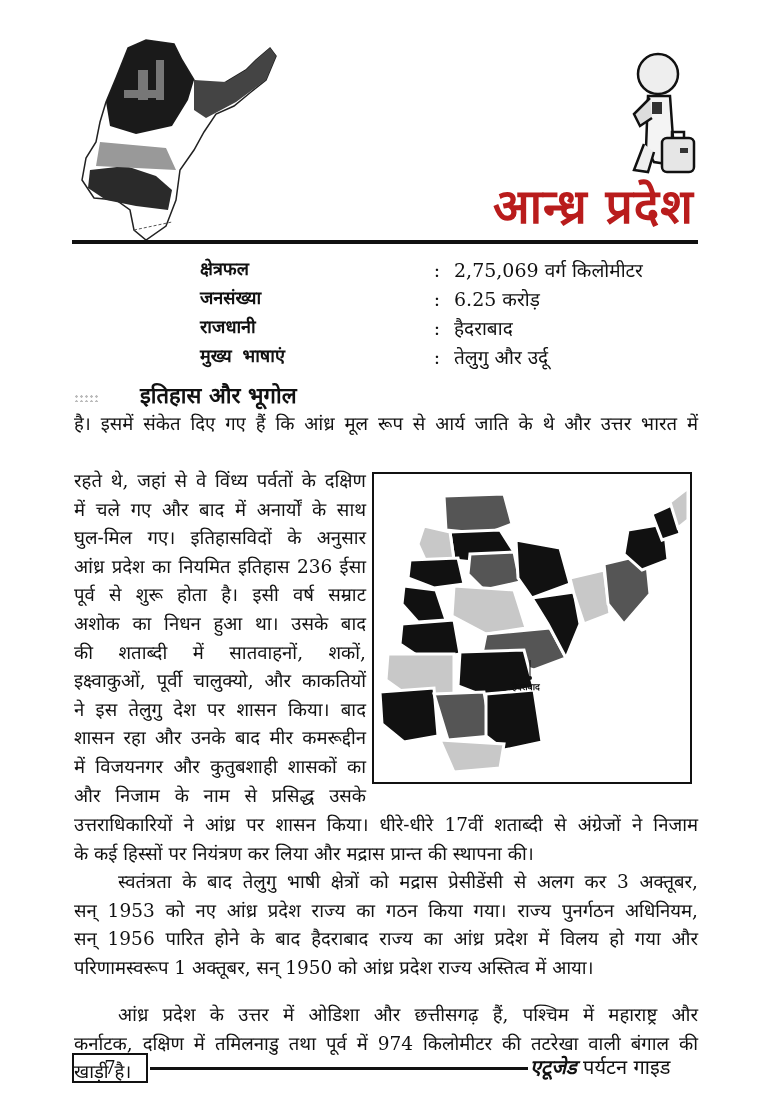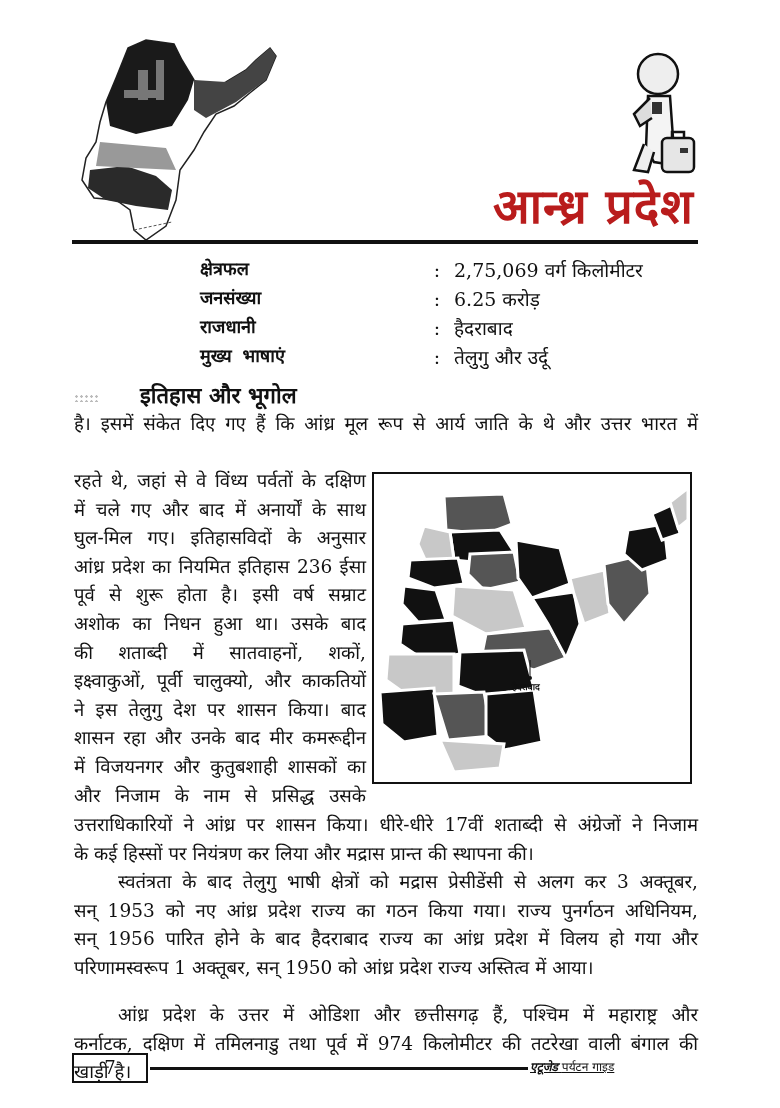--- a/index.html
+++ b/index.html
@@ -33,21 +33,21 @@
   .line.last { text-align-last: left; }
   .narrow .line { width: 292px; }
 
   .map-box { position: absolute; left: 372px; top: 472px; width: 320px; height: 312px; border: 2px solid #111; background: #fff; }
   .map-box svg { position: absolute; left: 0; top: 0; }
   .map-label { position: absolute; left: 138px; top: 206px; font-family: "DejaVu Sans", sans-serif; font-weight: bold; font-size: 9px; }
 
   .footer-box { position: absolute; left: 72px; top: 1053px; width: 76px; height: 30px; border: 2px solid #111;
     font-size: 18px; line-height: 26px; text-align: center; }
   .footer-rule { position: absolute; left: 150px; top: 1067px; width: 378px; height: 3px; background: #111; }
-  .footer-brand { position: absolute; left: 530px; top: 1056px; font-family: "DejaVu Sans", sans-serif; font-size: 12px; line-height: 22px; text-decoration: underline; }
+  .footer-brand { position: absolute; left: 530px; top: 1056px; font-family: "DejaVu Sans", sans-serif; font-size: 20px; line-height: 22px; }
   .footer-brand b { font-style: italic; font-weight: bold; }
 </style>
 </head>
 <body>
 
 <svg class="header-art" viewBox="0 0 230 215">
   <path d="M52 18 L70 10 L98 14 L106 30 L118 50 L132 62 L150 52 L170 40 L180 30 L194 18 L200 26 L190 50 L175 62 L158 76 L140 84 L128 102 L118 120 L104 140 L100 170 L90 196 L70 210 L58 200 L54 180 L40 170 L18 168 L6 150 L10 128 L20 112 L24 92 L30 72 L40 48 Z" fill="#fff" stroke="#222" stroke-width="1.5"></path>
   <path d="M52 18 L70 10 L98 14 L106 30 L118 50 L112 70 L96 96 L60 104 L34 96 L30 72 L40 48 Z" fill="#1a1a1a"></path>
   <path d="M62 40 h10 v30 h-10z M80 30 h8 v40 h-8z M48 60 h40 v8 h-40z" fill="#777"></path>
   <path d="M118 50 L150 52 L170 40 L180 30 L194 18 L200 26 L190 50 L160 72 L130 88 L118 80 Z" fill="#444"></path>

